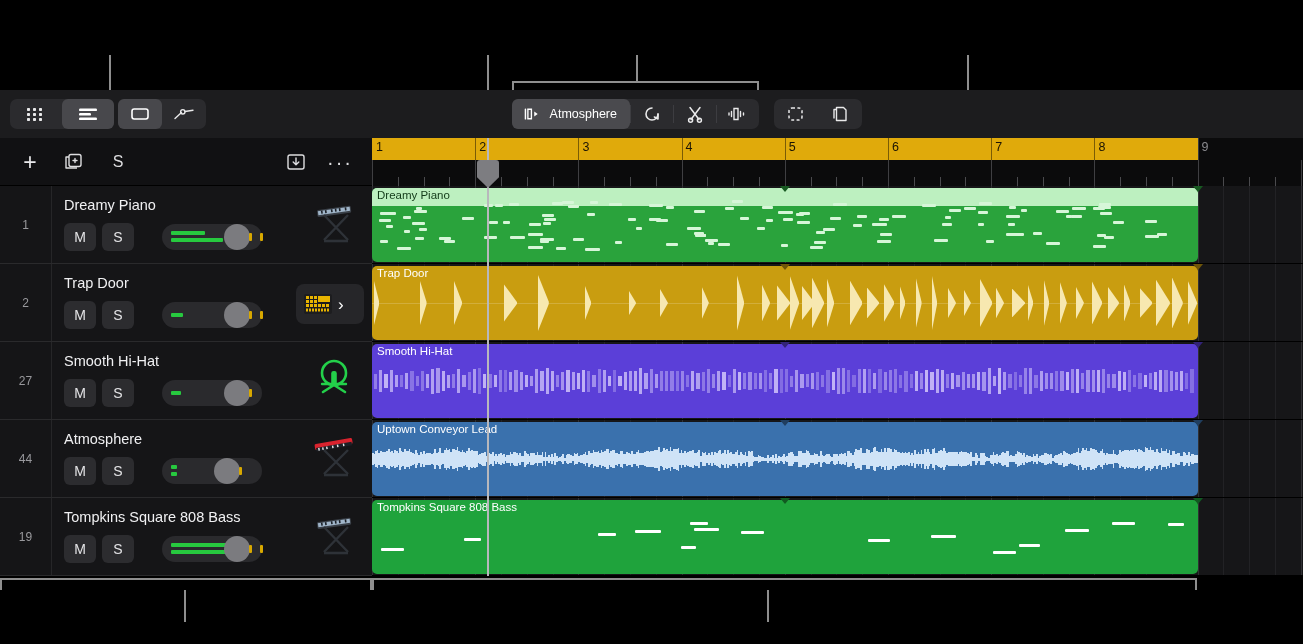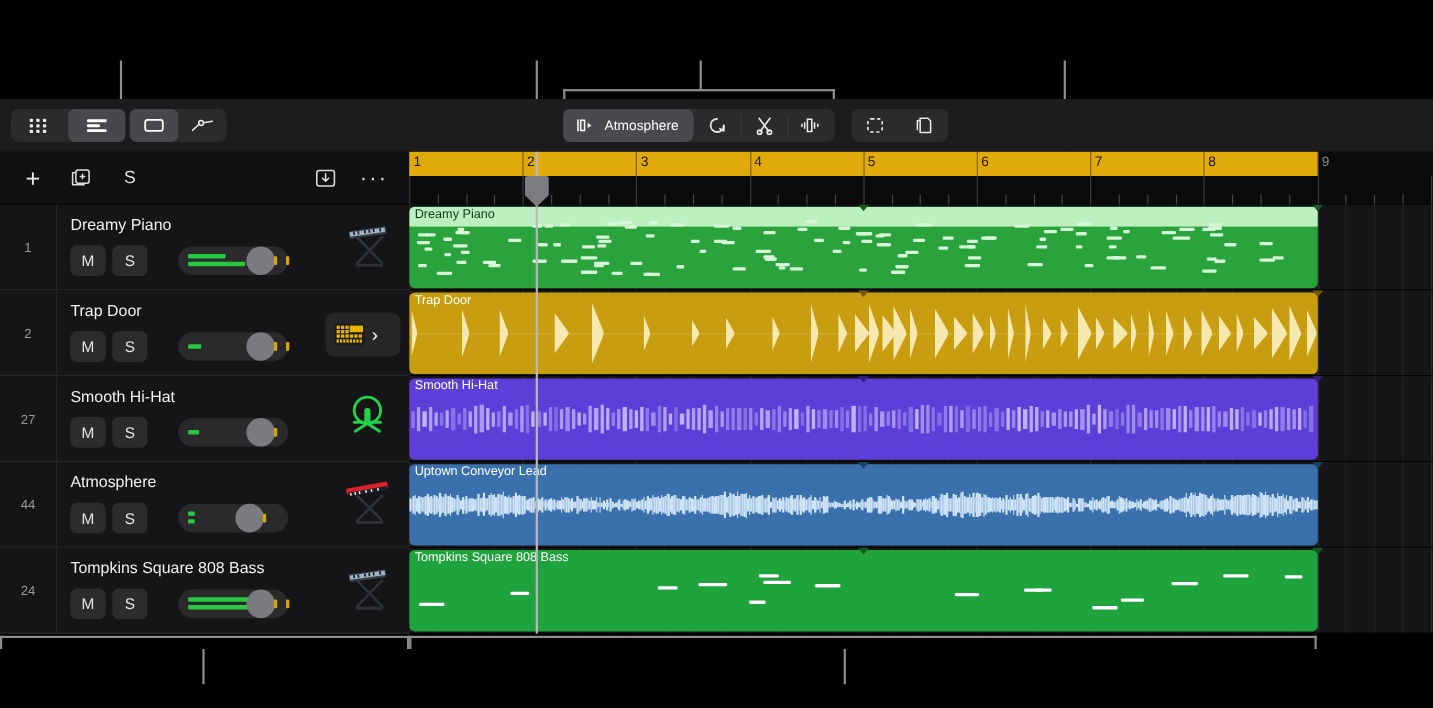--- a/index.html
+++ b/index.html
@@ -408,21 +408,21 @@
                   <rect x="36" y="11.4" width="1.4" height="2.6"></rect>
         </g>
       </g>
       <path d="M16 16 L40 40 M40 16 L16 40" stroke="#2e3238" stroke-width="2.4" fill="none"></path>
       <path d="M16 41 L40 41" stroke="#2e3238" stroke-width="2.6"></path>
     </svg>
           </div>
     </div>
       </div>
       <div class="track-head">
-    <div class="track-num">24</div>
+    <div class="track-num">19</div>
     <div class="track-body">
       <div class="track-name">Tompkins Square 808 Bass</div>
       <div class="ms-wrap">
         <div class="ms-btn">M</div>
         <div class="ms-btn">S</div>
       </div>
       <div class="fader">
         <div class="meter" style="top:7px">
               <i style="width:58px"></i>
               <i style="width:58px"></i>

